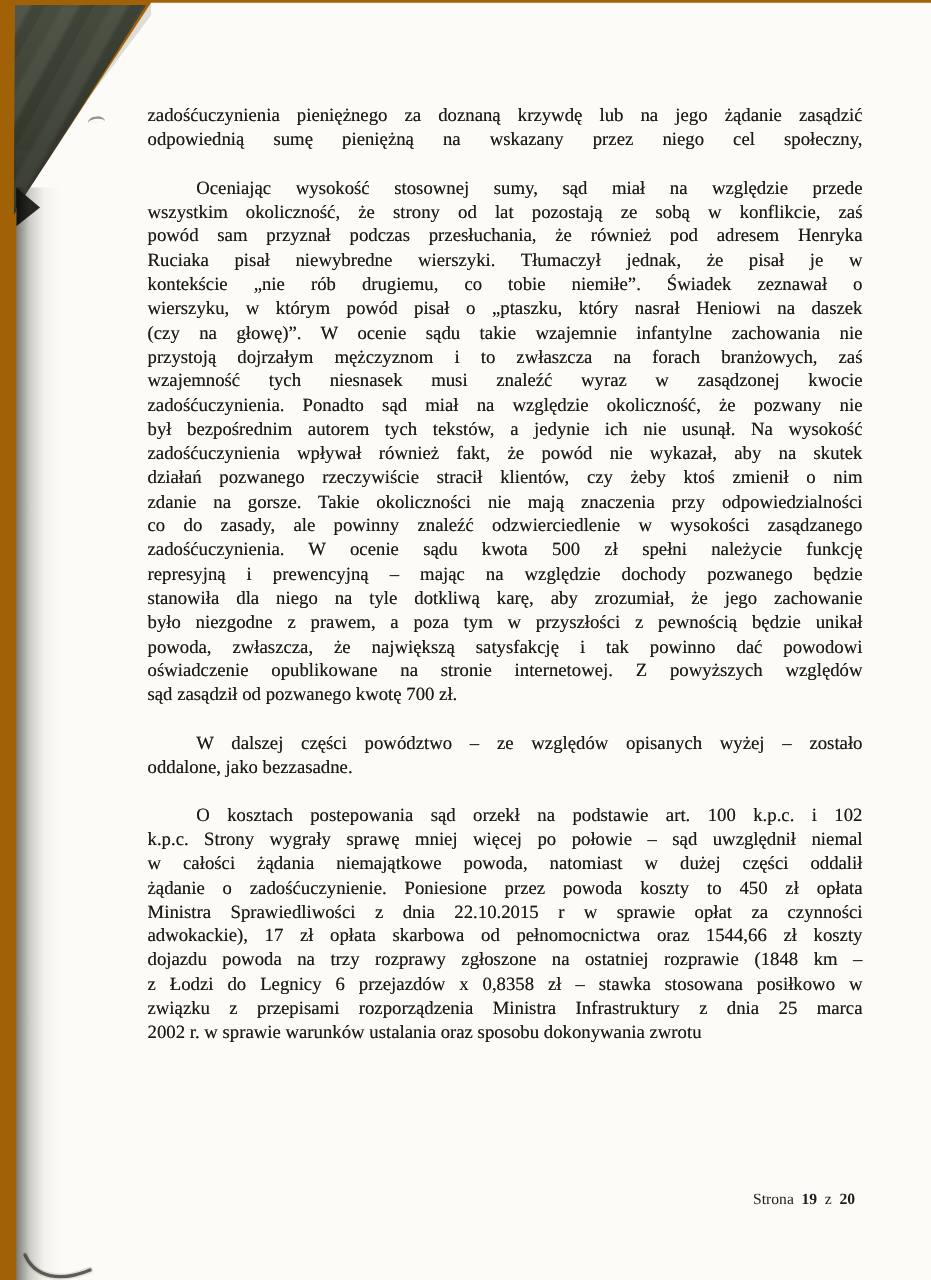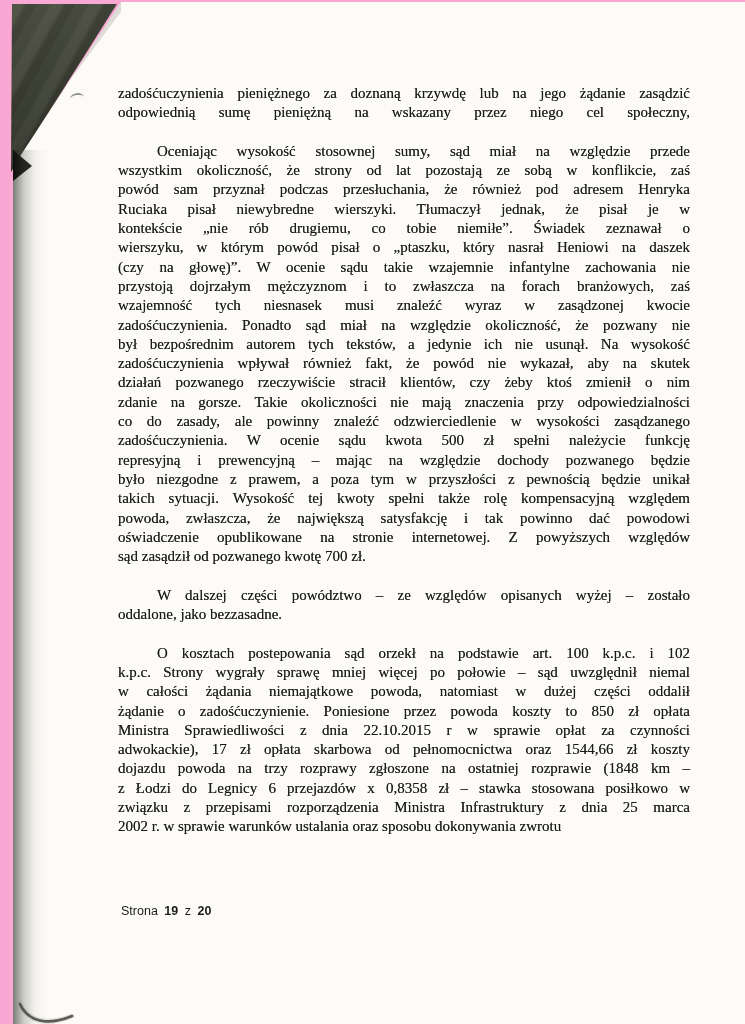--- a/index.html
+++ b/index.html
@@ -1,19 +1,19 @@
 <!DOCTYPE html>
 <html lang="pl"><head>
 <meta charset="utf-8">
 <style>
   html,body{margin:0;padding:0;background:#111;}
   #screen{
     position:relative;
     width:745px;height:1024px;
-    background:#f9a8d4;
+    background:#a16207;
     overflow:hidden;
     font-family:"Liberation Serif","DejaVu Serif",serif;
   }
   
   .corner-wedge{
     position:absolute;left:0;top:0;width:200px;height:220px;
     clip-path:polygon(12px 4px,117px 4px,11px 172px);
     background:linear-gradient(160deg,#4c5042 0%,#3a3d32 40%,#23251d 70%,#0b0c08 100%);
   }
   .corner-streaks{
@@ -66,23 +66,23 @@
     font-size:15px;line-height:19.3px;
     color:#1b1b18;
     text-shadow:0 0 .35px rgba(10,10,10,.65);
   }
   .para{margin:0 0 19.3px 0;}
   .para:last-child{margin-bottom:0;}
   .line{text-align:justify;text-align-last:justify;white-space:normal;}
   .line.last{text-align-last:left;}
   .line.first{text-indent:39px;}
   .footer{
-    position:absolute;left:118px;top:904px;width:566px;
-    text-align:left;
-    font-family:Liberation Sans, sans-serif;
+    position:absolute;left:118px;top:952px;width:566px;
+    text-align:right;
+    font-family:Liberation Serif, serif;
     font-size:12.5px;color:#1c1c1a;
   }
   .footer .num{font-weight:700;}
   .footer span{margin-left:3px;}
 </style>
 </head>
 <body>
 
 <div id="screen">
 
@@ -117,35 +117,35 @@
         <div class="line">przystoją dojrzałym mężczyznom i to zwłaszcza na forach branżowych, zaś</div>
         <div class="line">wzajemność tych niesnasek musi znaleźć wyraz w zasądzonej kwocie</div>
         <div class="line">zadośćuczynienia. Ponadto sąd miał na względzie okoliczność, że pozwany nie</div>
         <div class="line">był bezpośrednim autorem tych tekstów, a jedynie ich nie usunął. Na wysokość</div>
         <div class="line">zadośćuczynienia wpływał również fakt, że powód nie wykazał, aby na skutek</div>
         <div class="line">działań pozwanego rzeczywiście stracił klientów, czy żeby ktoś zmienił o nim</div>
         <div class="line">zdanie na gorsze. Takie okoliczności nie mają znaczenia przy odpowiedzialności</div>
         <div class="line">co do zasady, ale powinny znaleźć odzwierciedlenie w wysokości zasądzanego</div>
         <div class="line">zadośćuczynienia. W ocenie sądu kwota 500 zł spełni należycie funkcję</div>
         <div class="line">represyjną i prewencyjną – mając na względzie dochody pozwanego będzie</div>
+        <div class="line">stanowiła dla niego na tyle dotkliwą karę, aby zrozumiał, że jego zachowanie</div>
         <div class="line">było niezgodne z prawem, a poza tym w przyszłości z pewnością będzie unikał</div>
-        <div class="line">takich sytuacji. Wysokość tej kwoty spełni także rolę kompensacyjną względem</div>
         <div class="line">powoda, zwłaszcza, że największą satysfakcję i tak powinno dać powodowi</div>
         <div class="line">oświadczenie opublikowane na stronie internetowej. Z powyższych względów</div>
         <div class="line last">sąd zasądził od pozwanego kwotę 700 zł.</div>
       </div>
       <div class="para">
         <div class="line first">W dalszej części powództwo – ze względów opisanych wyżej – zostało</div>
         <div class="line last">oddalone, jako bezzasadne.</div>
       </div>
       <div class="para">
         <div class="line first">O kosztach postepowania sąd orzekł na podstawie art. 100 k.p.c. i 102</div>
         <div class="line">k.p.c. Strony wygrały sprawę mniej więcej po połowie – sąd uwzględnił niemal</div>
         <div class="line">w całości żądania niemajątkowe powoda, natomiast w dużej części oddalił</div>
-        <div class="line">żądanie o zadośćuczynienie. Poniesione przez powoda koszty to 850 zł opłata</div>
+        <div class="line">żądanie o zadośćuczynienie. Poniesione przez powoda koszty to 450 zł opłata</div>
         <div class="line">Ministra Sprawiedliwości z dnia 22.10.2015 r w sprawie opłat za czynności</div>
         <div class="line">adwokackie), 17 zł opłata skarbowa od pełnomocnictwa oraz 1544,66 zł koszty</div>
         <div class="line">dojazdu powoda na trzy rozprawy zgłoszone na ostatniej rozprawie (1848 km –</div>
         <div class="line">z Łodzi do Legnicy 6 przejazdów x 0,8358 zł – stawka stosowana posiłkowo w</div>
         <div class="line">związku z przepisami rozporządzenia Ministra Infrastruktury z dnia 25 marca</div>
         <div class="line last">2002 r. w sprawie warunków ustalania oraz sposobu dokonywania zwrotu</div>
       </div>
     </div>
 
   <div class="footer">

